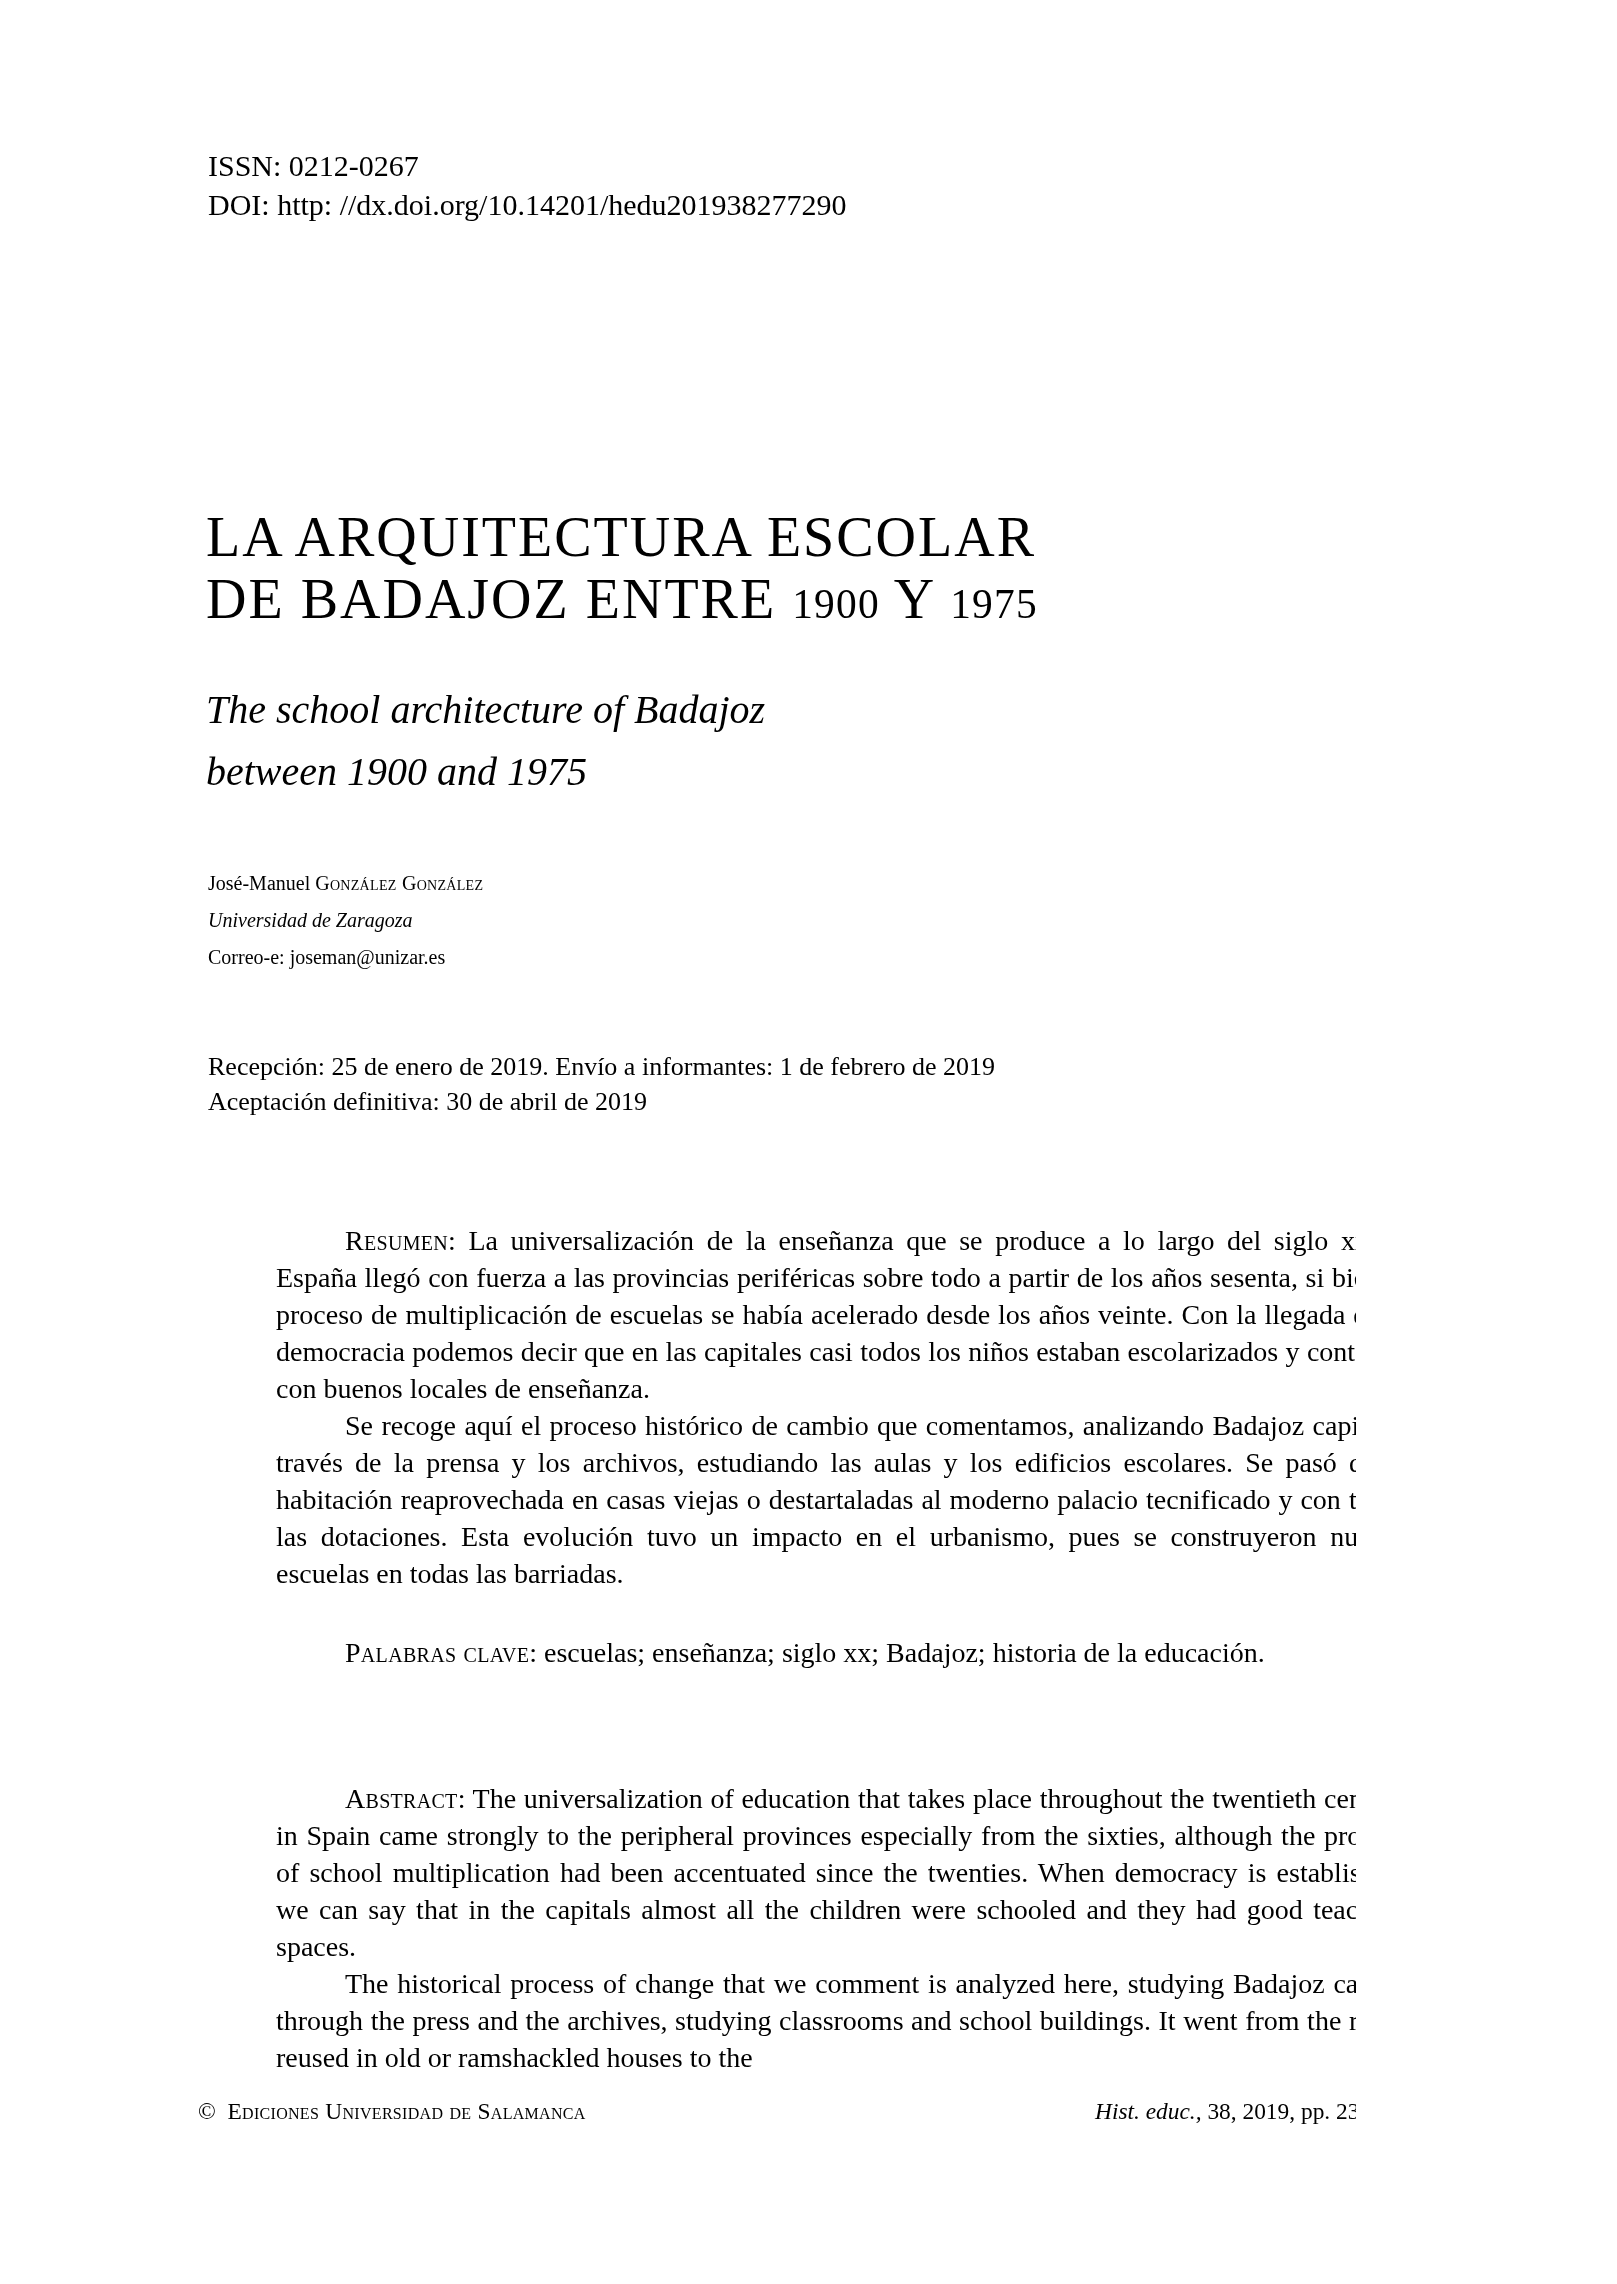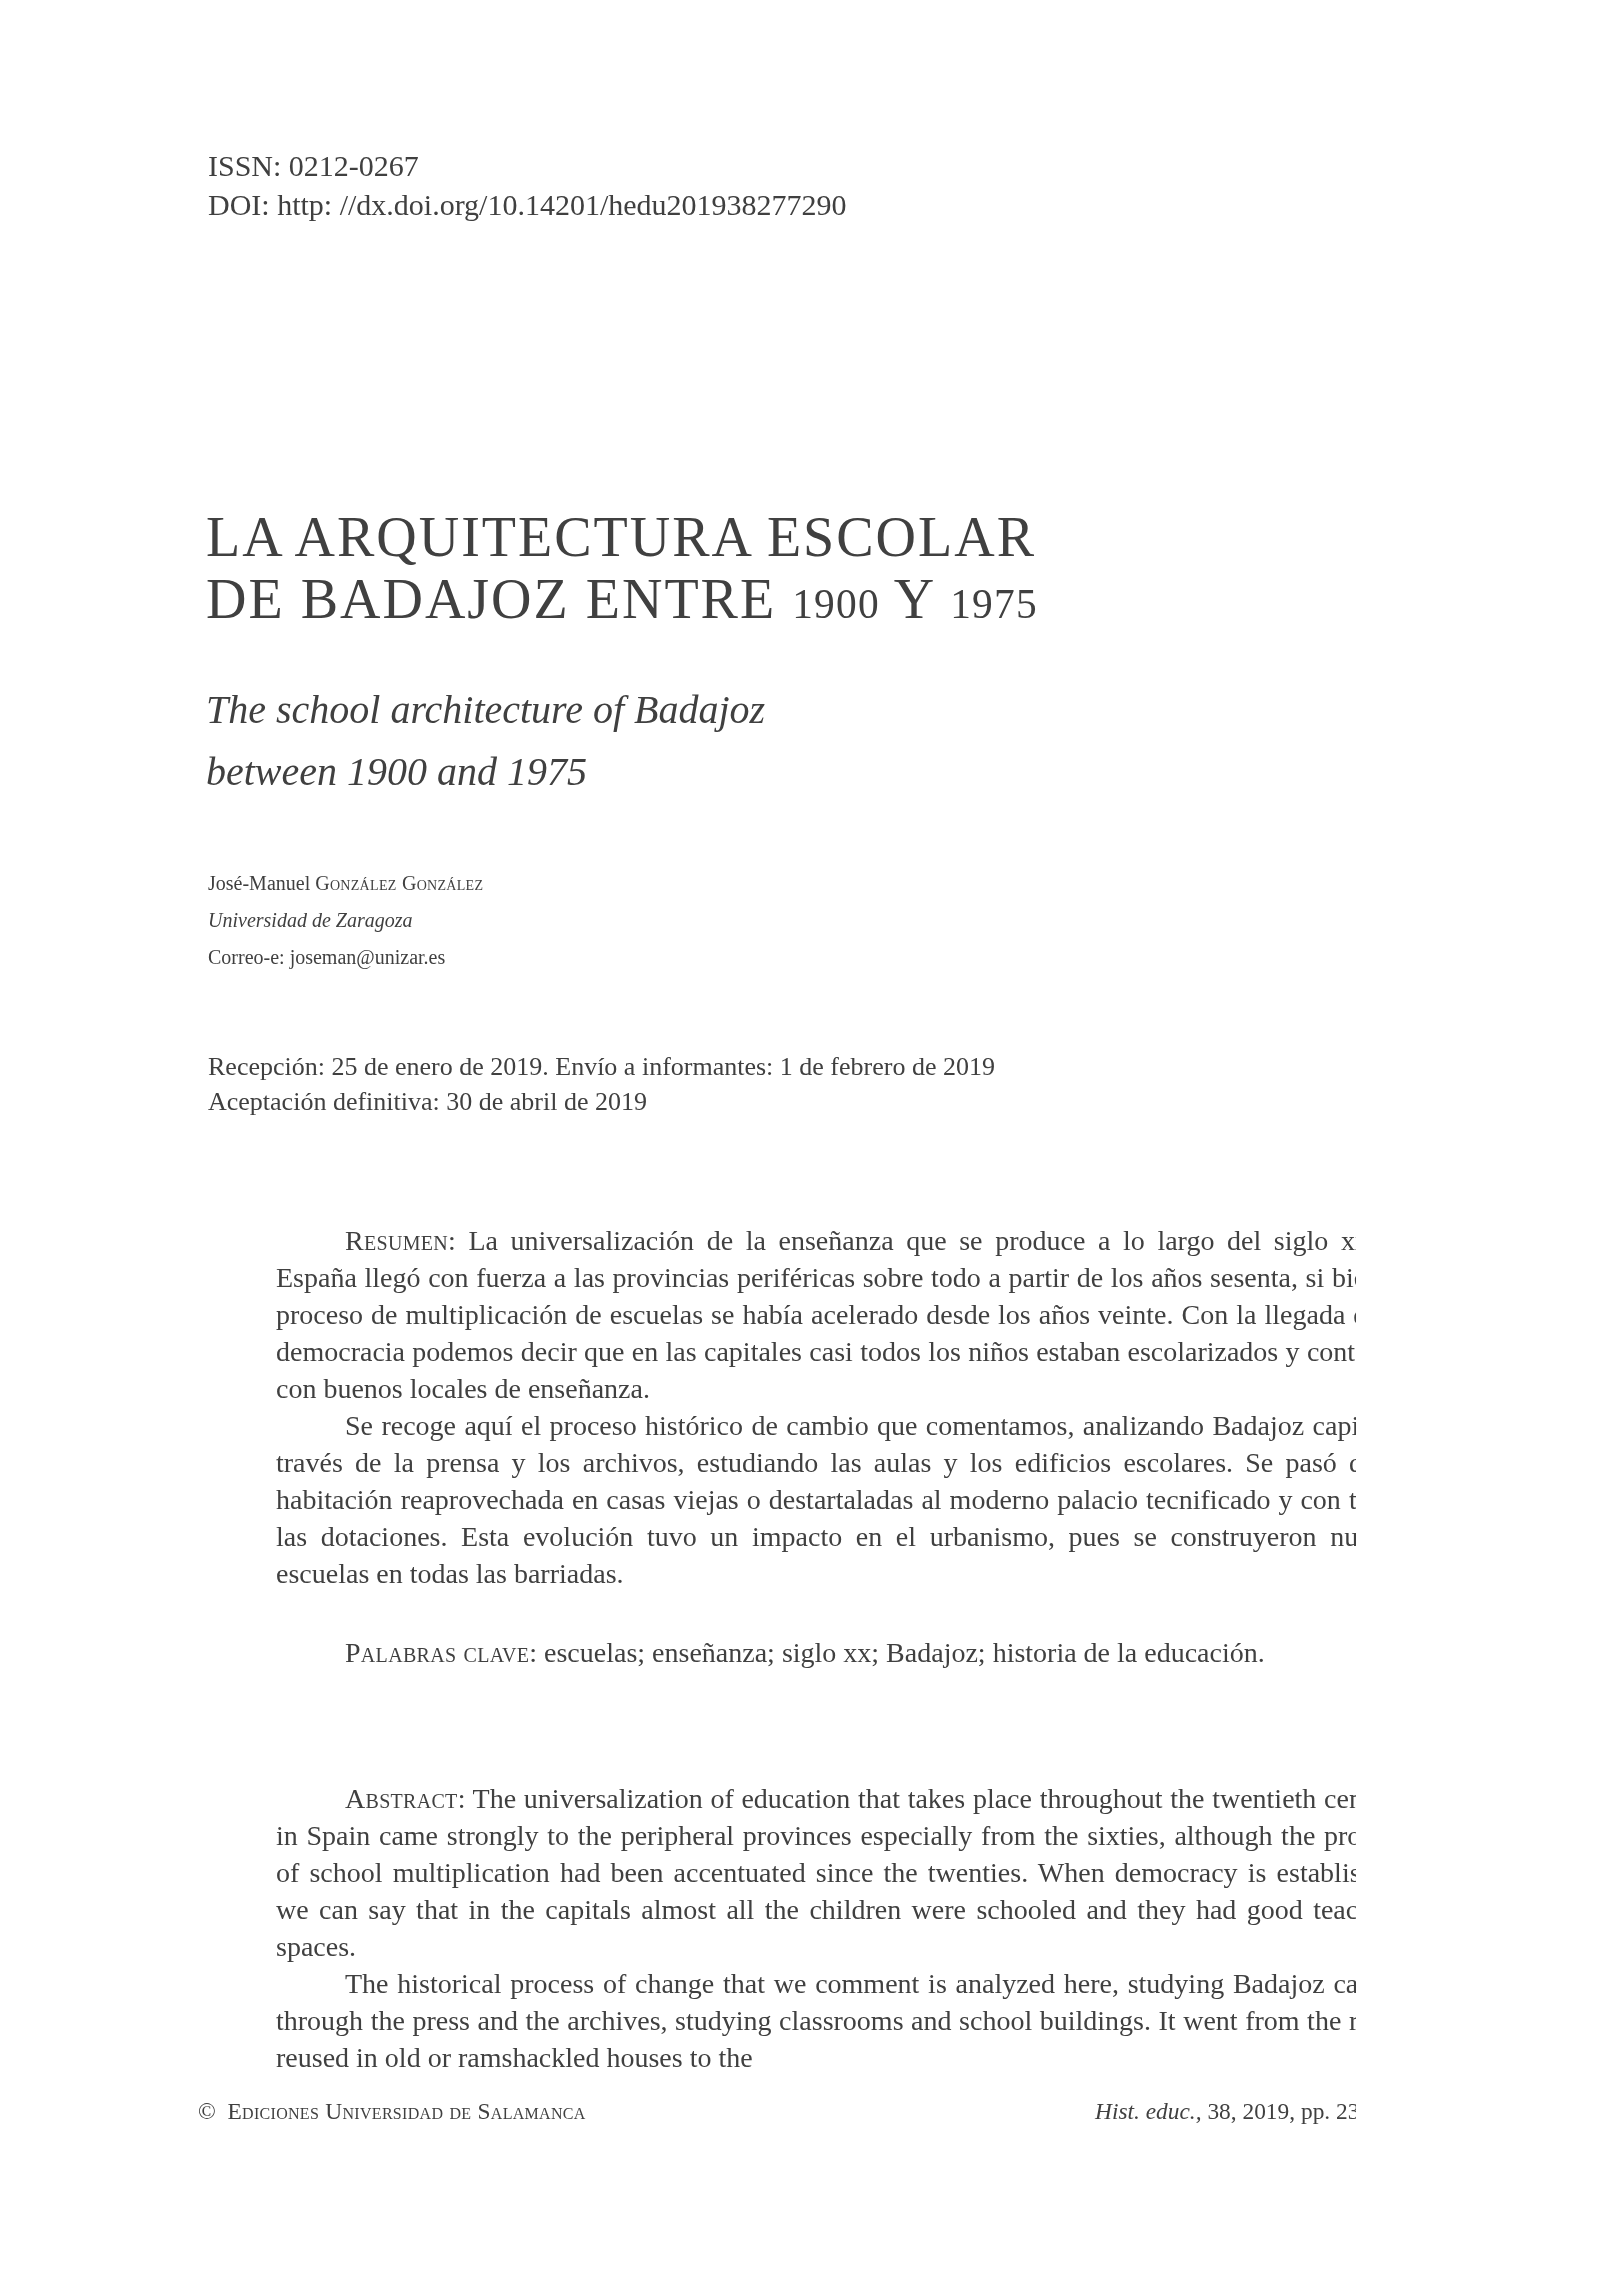--- a/index.html
+++ b/index.html
@@ -5,21 +5,21 @@
   html, body {
     margin: 0;
     padding: 0;
     background: #ffffff;
   }
   .page {
     position: relative;
     width: 1356px;
     height: 2284px;
     background: #ffffff;
-    color: #404040;
+    color: #000000;
     font-family: "Liberation Serif", "DejaVu Serif", serif;
     overflow: hidden;
     text-decoration: underline;
   }
   .sc { font-variant: small-caps; letter-spacing: 0.3px; }
   .italic { font-style: italic; }
   p { margin: 0; }
 
   .meta {
     position: absolute;

